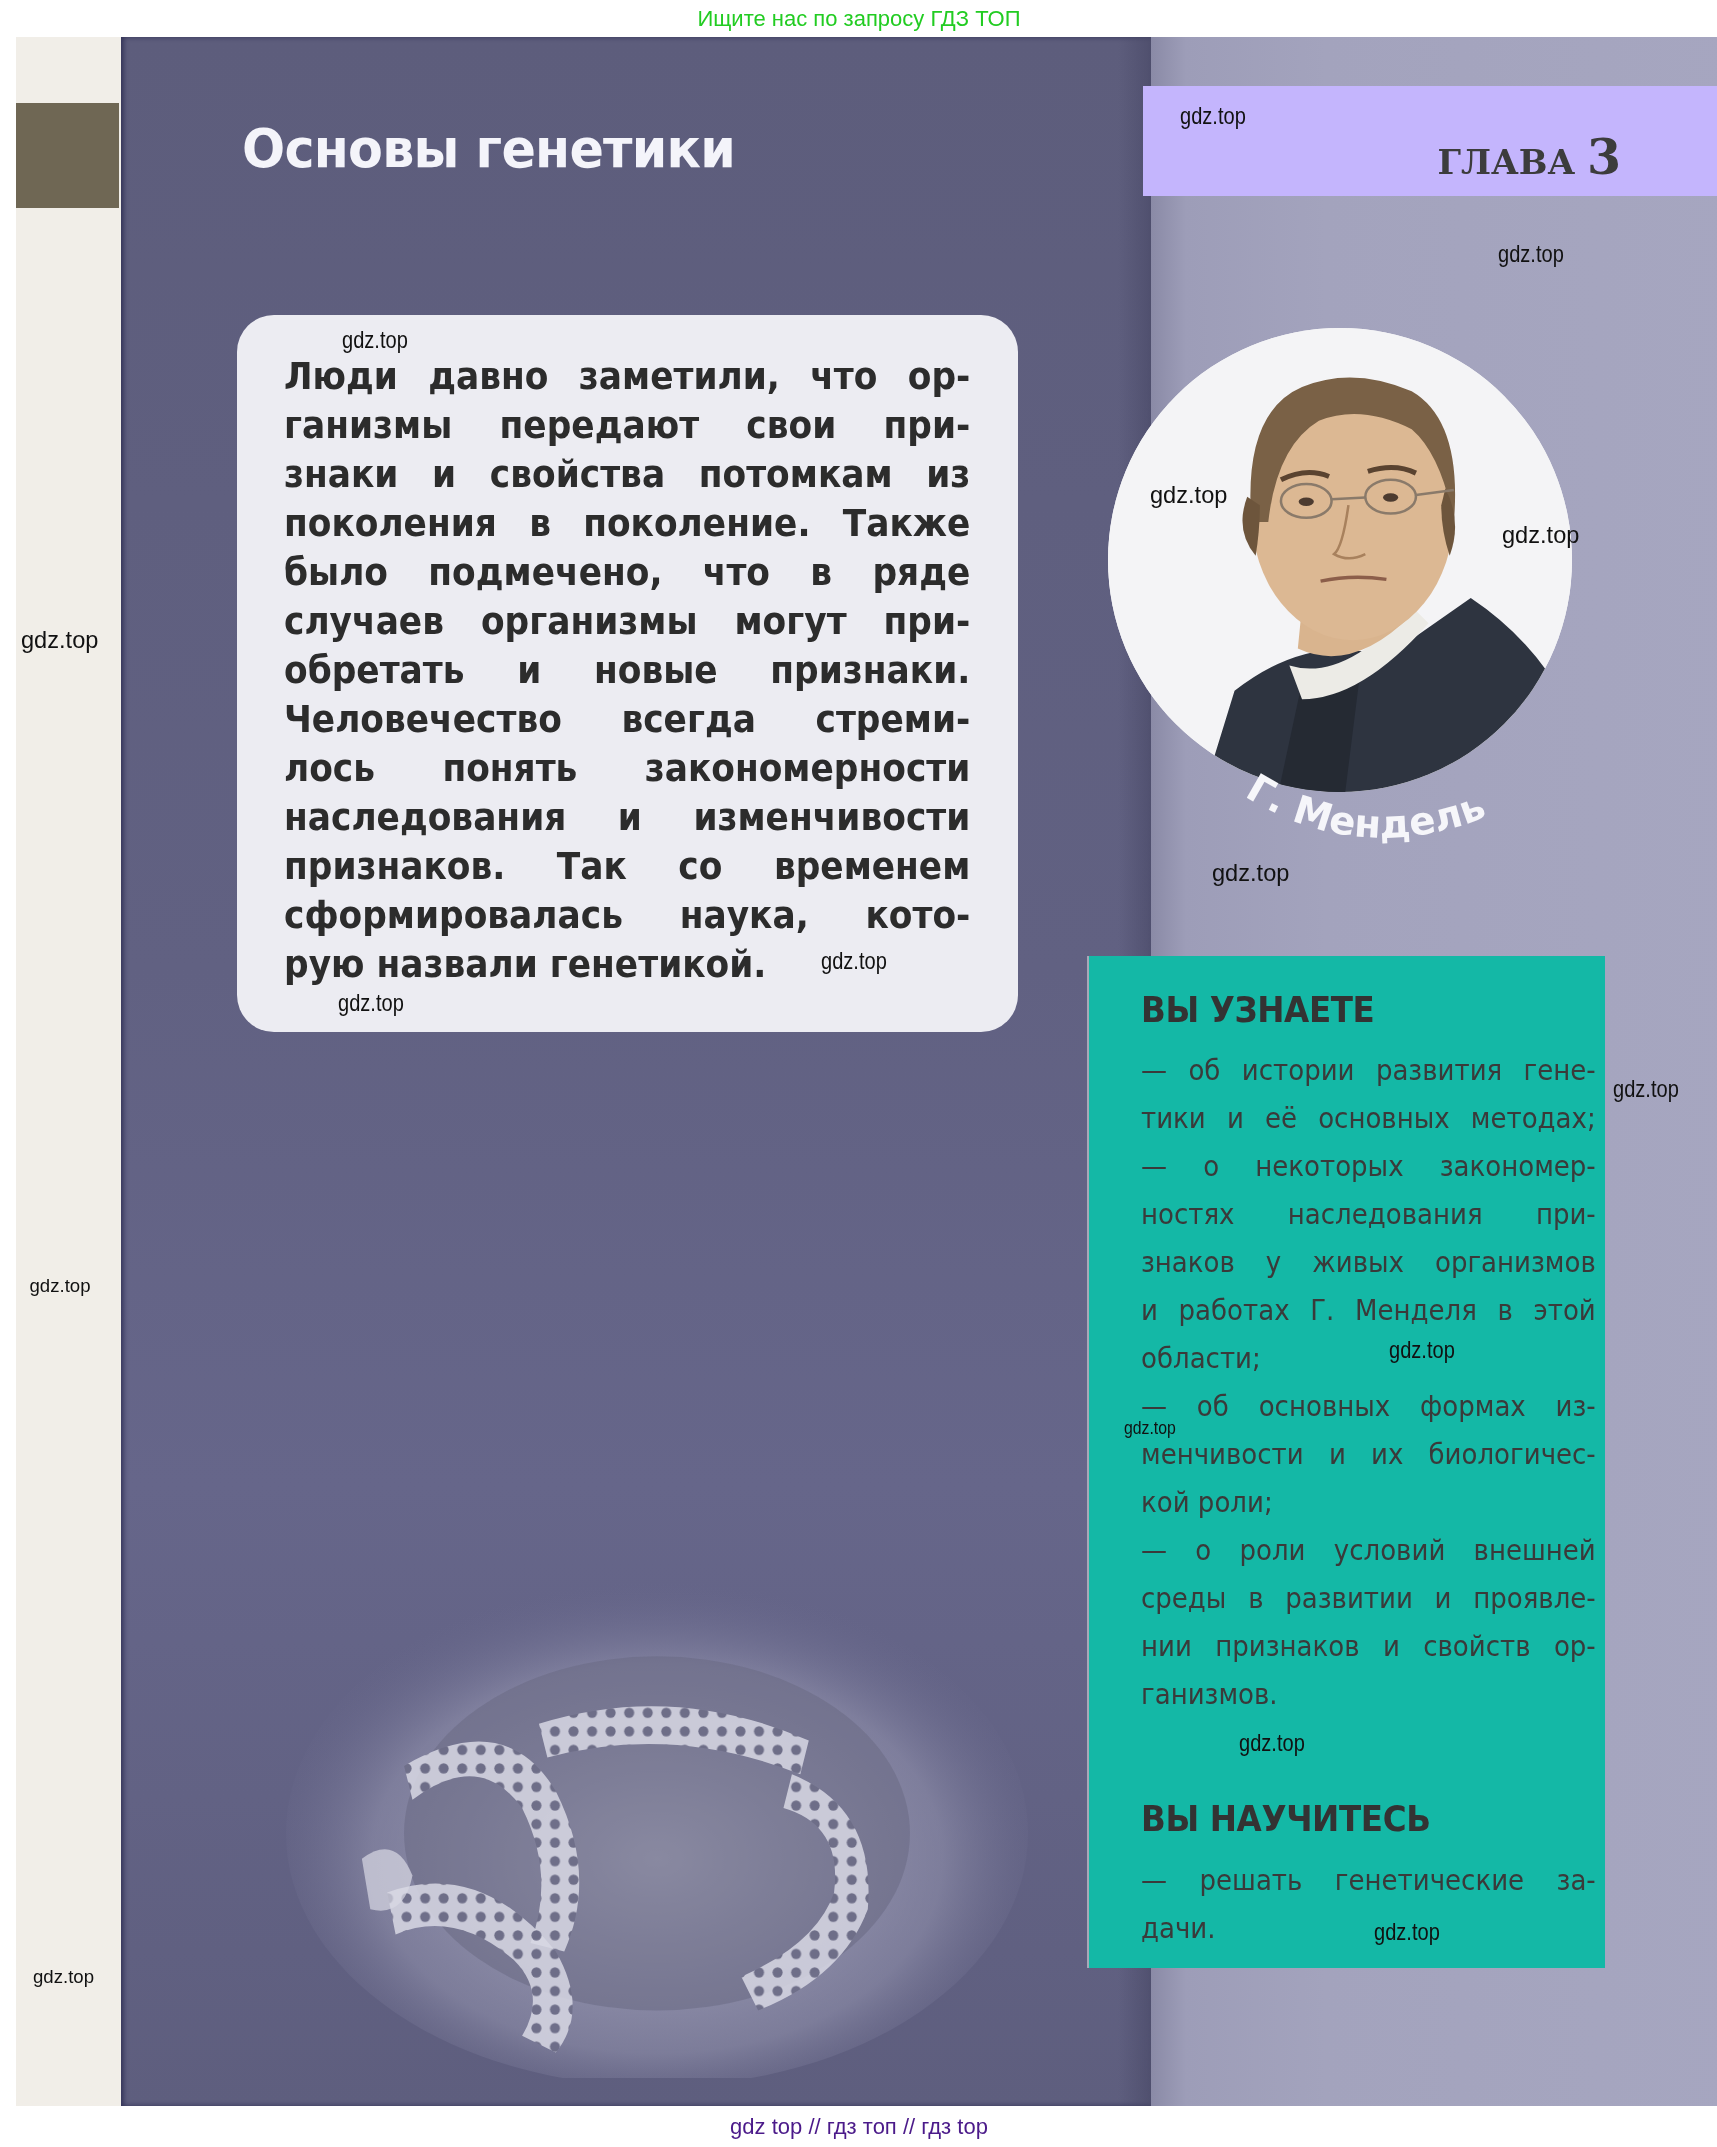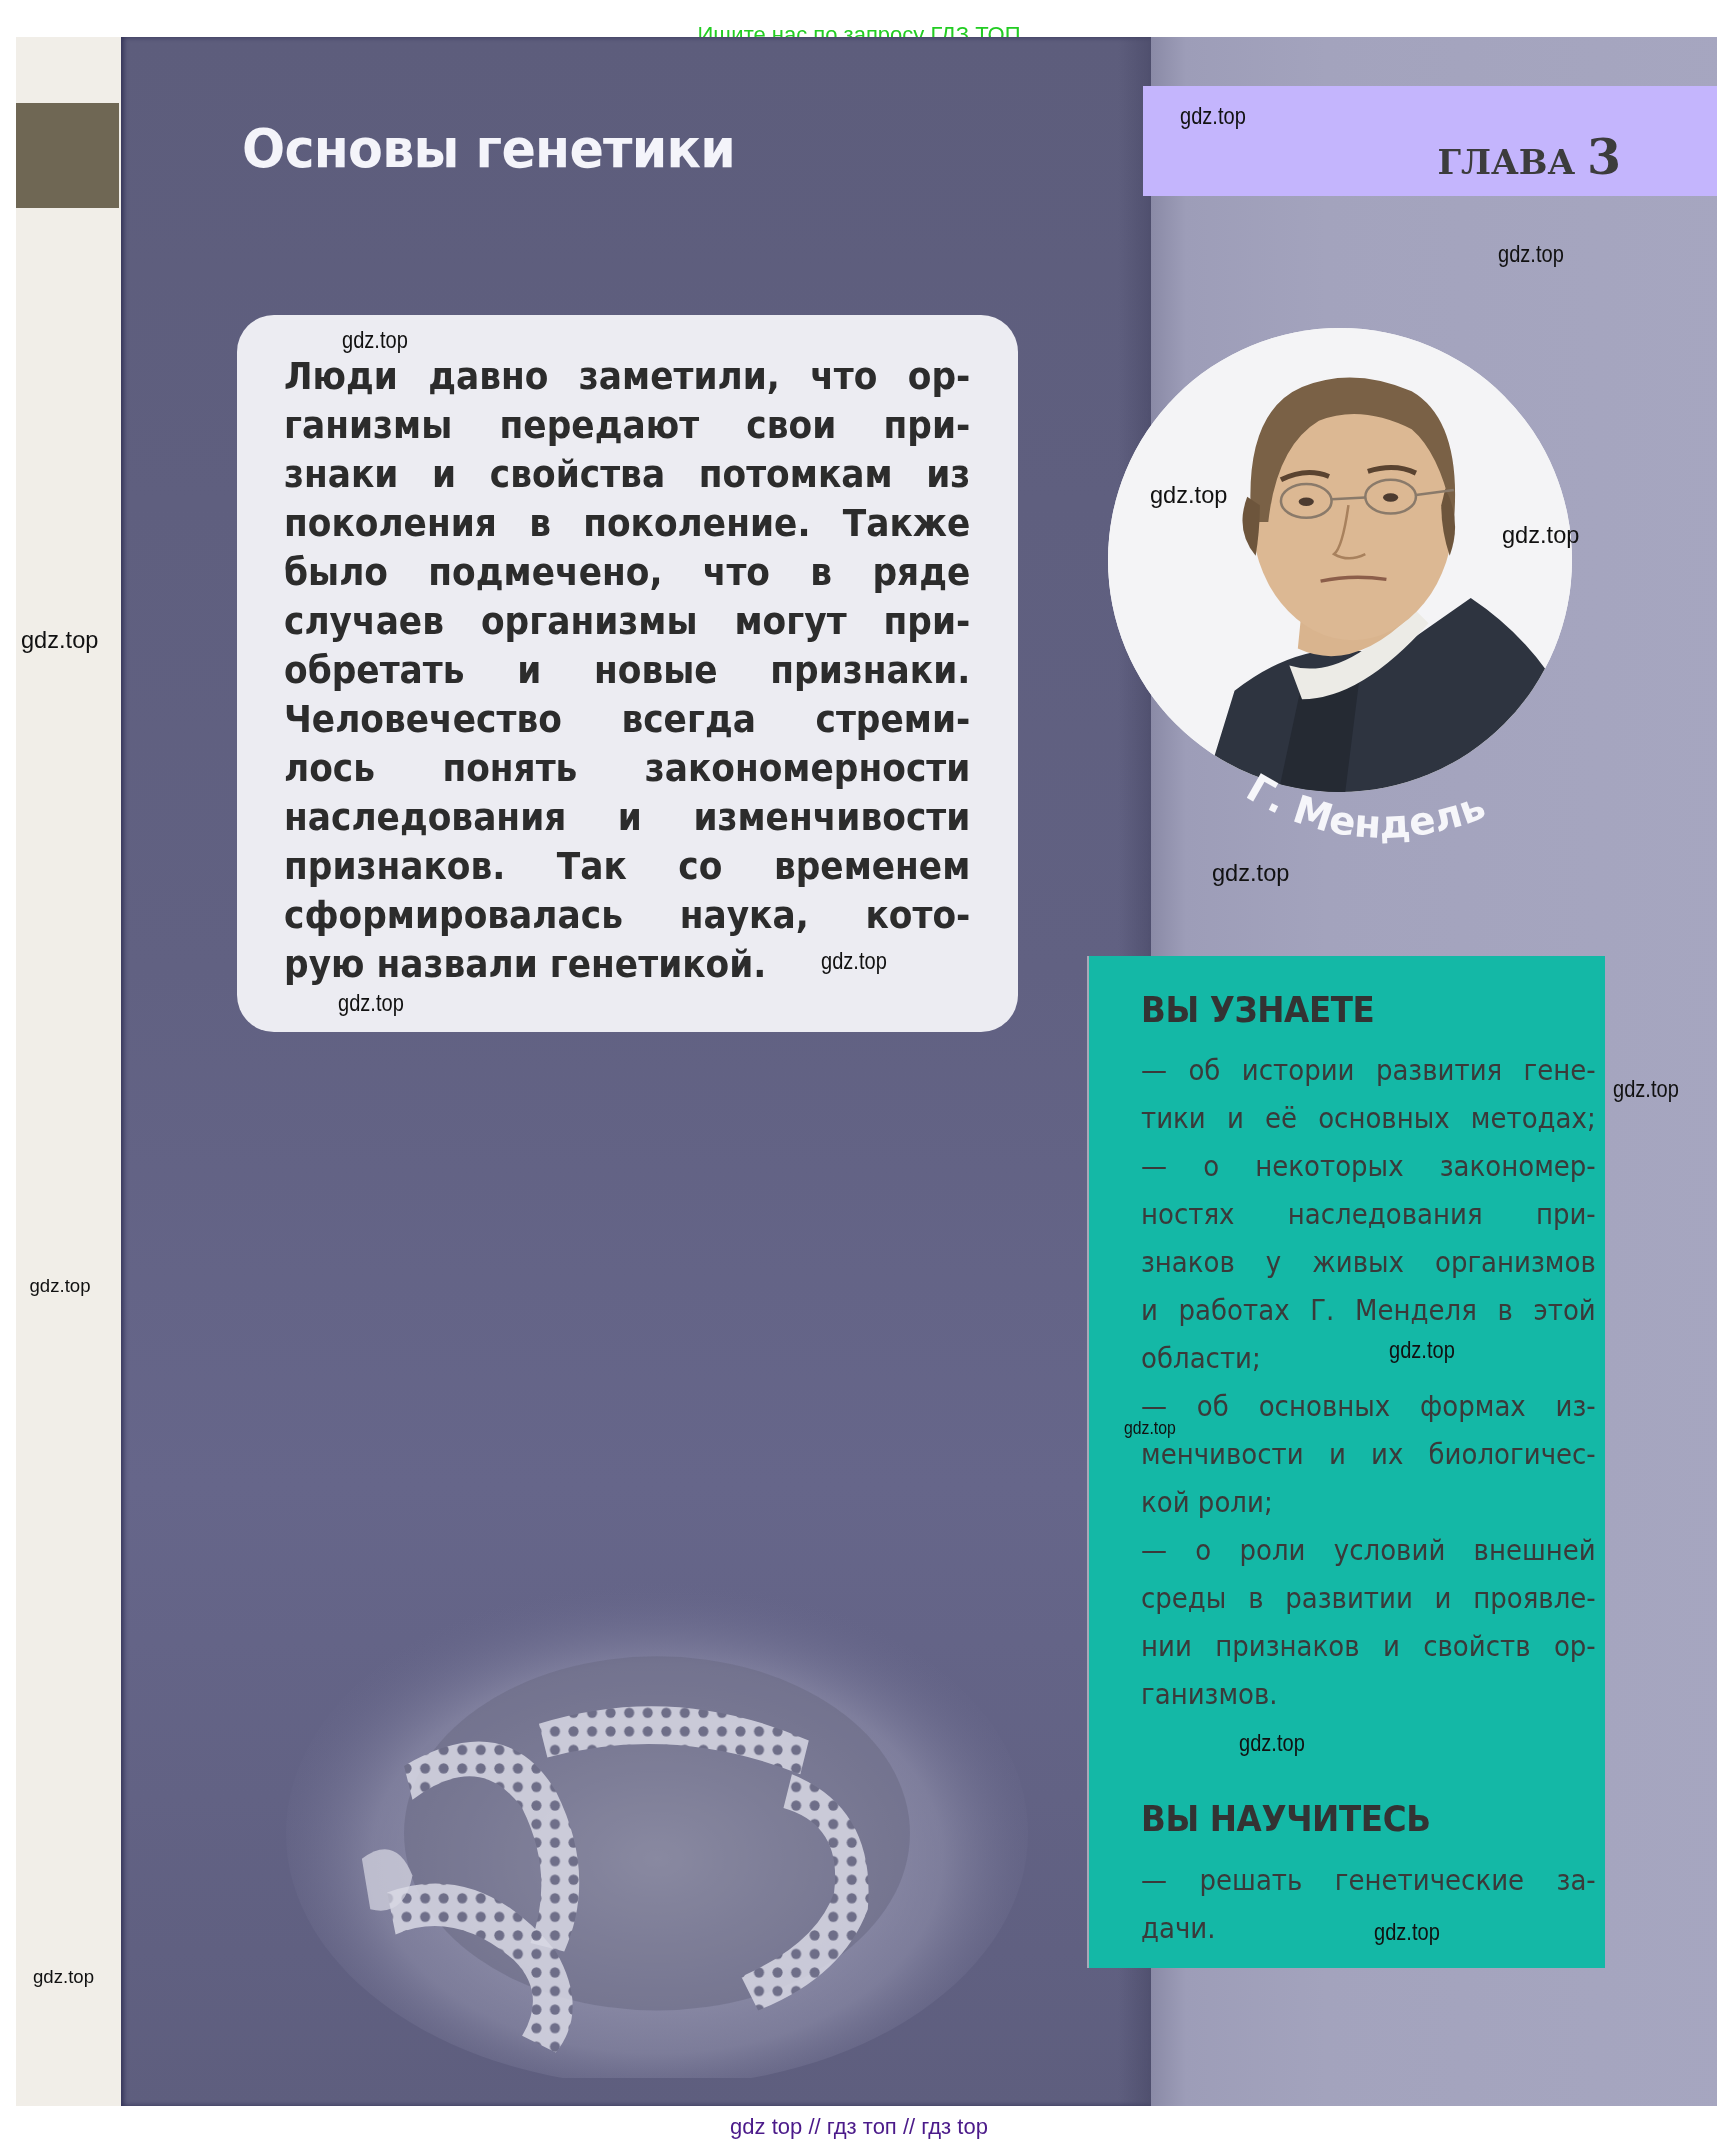--- a/index.html
+++ b/index.html
@@ -3,21 +3,21 @@
   <meta charset="utf-8">
   <style>
     html, body { margin: 0; padding: 0; }
     body {
       width: 1718px; height: 2147px;
       position: relative; overflow: hidden;
       background: #ffffff;
       font-family: "DejaVu Sans", sans-serif;
     }
     .top-banner {
-      position: absolute; left: 0; top: 16px; width: 1718px; height: 37px;
+      position: absolute; left: 0; top: 0; width: 1718px; height: 37px;
       text-align: center; color: #22cc22;
       font-family: "Liberation Sans", sans-serif; font-size: 22px; line-height: 37px;
     }
     .bottom-banner {
       position: absolute; left: 0; top: 2107px; width: 1718px; height: 40px;
       text-align: center; color: #4b1a8a;
       font-family: "Liberation Sans", sans-serif; font-size: 22px; line-height: 40px;
     }
     .page {
       position: absolute; left: 16px; top: 37px; width: 1718px; height: 2069px;

